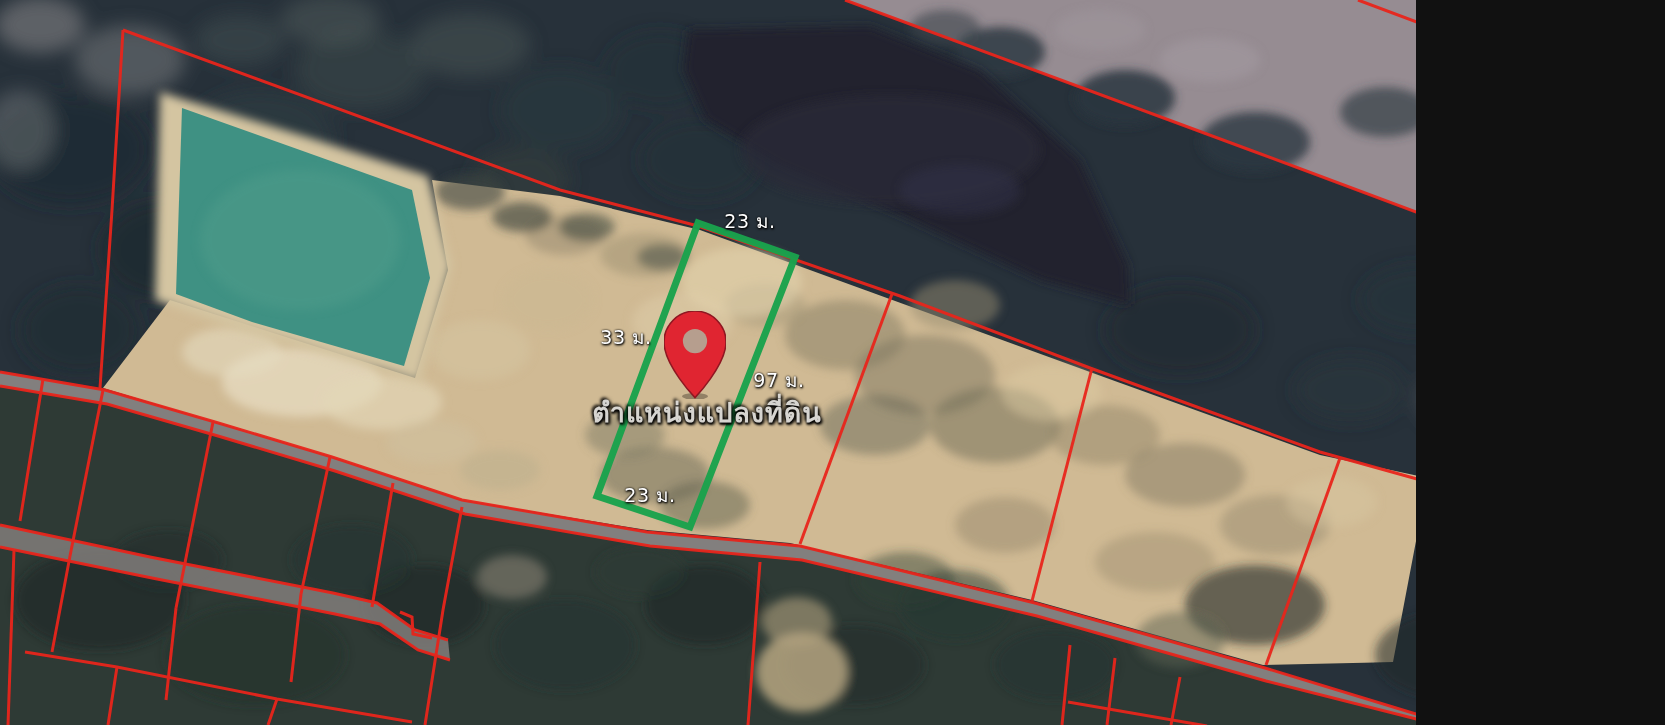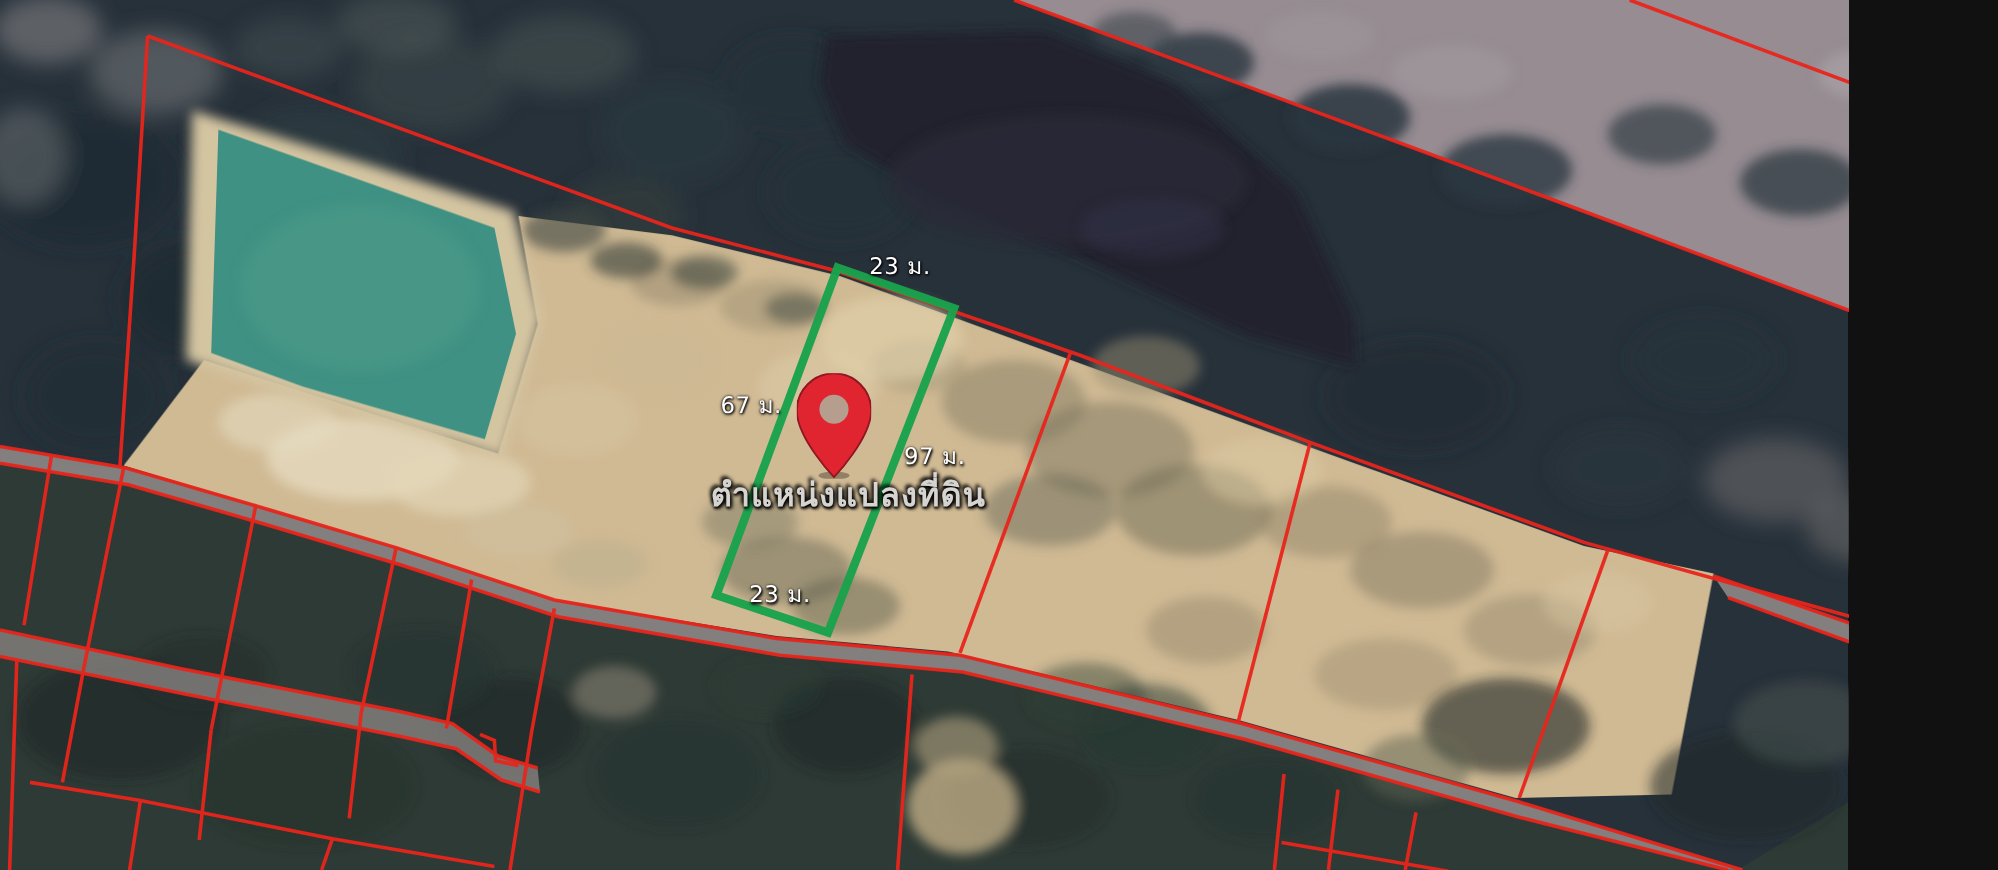--- a/index.html
+++ b/index.html
@@ -4,21 +4,21 @@
 <style>
   :root{
     --red:#e8251c;
     --green:#1aa24c;
     --pin:#e02531;
     --label:#ffffff;
   }
   html,body{margin:0;padding:0;background:#111;}
   .stage{
     position:relative;
-    width:1540px;height:725px;
+    width:1416px;height:725px;
     overflow:hidden;
     background:#27313a;
     font-family:"DejaVu Sans",sans-serif;
   }
   .layer{position:absolute;left:0;top:0;width:1665px;height:725px;}
   .lbl{
     position:absolute;
     transform:translate(-50%,-50%);
     color:var(--label);
     font-size:19px;
@@ -212,21 +212,21 @@
     <polyline points="892,294 800,544"></polyline>
     <polyline points="1092,368 1032,601"></polyline>
     <polyline points="1340,458 1266,665"></polyline>
   </svg>
 
   <svg class="layer" viewBox="0 0 1665 725" aria-hidden="true">
     <polygon points="698,223 795,257 690,527 597,496" fill="none" stroke="var(--green)" stroke-width="7" stroke-linejoin="miter" opacity=".97"></polygon>
   </svg>
 
   <div class="lbl" style="left:750px;top:221px;">23 ม.</div>
-  <div class="lbl" style="left:626px;top:337px;">67 ม.</div>
+  <div class="lbl" style="left:626px;top:337px;">33 ม.</div>
   <div class="lbl" style="left:779px;top:380px;">97 ม.</div>
   <div class="lbl" style="left:650px;top:495px;">23 ม.</div>
 
   <div class="caption" style="left:690px;top:412px;">ตำแหน่งแปลงที่ดิน</div>
 
   <svg class="pin" viewBox="0 0 24 34" aria-hidden="true">
     <ellipse cx="12" cy="33" rx="5" ry="1.3" fill="rgba(30,20,15,.35)"></ellipse>
     <path d="M12 0 C5.4 0 0 5.4 0 12 c0 9 12 21.5 12 21.5 s12 -12.5 12 -21.5 C24 5.4 18.6 0 12 0 z" fill="var(--pin)" stroke="#8f1722" stroke-width="0.6"></path>
     <circle cx="12" cy="11.6" r="4.7" fill="#b3a493" opacity=".95"></circle>
   </svg>

